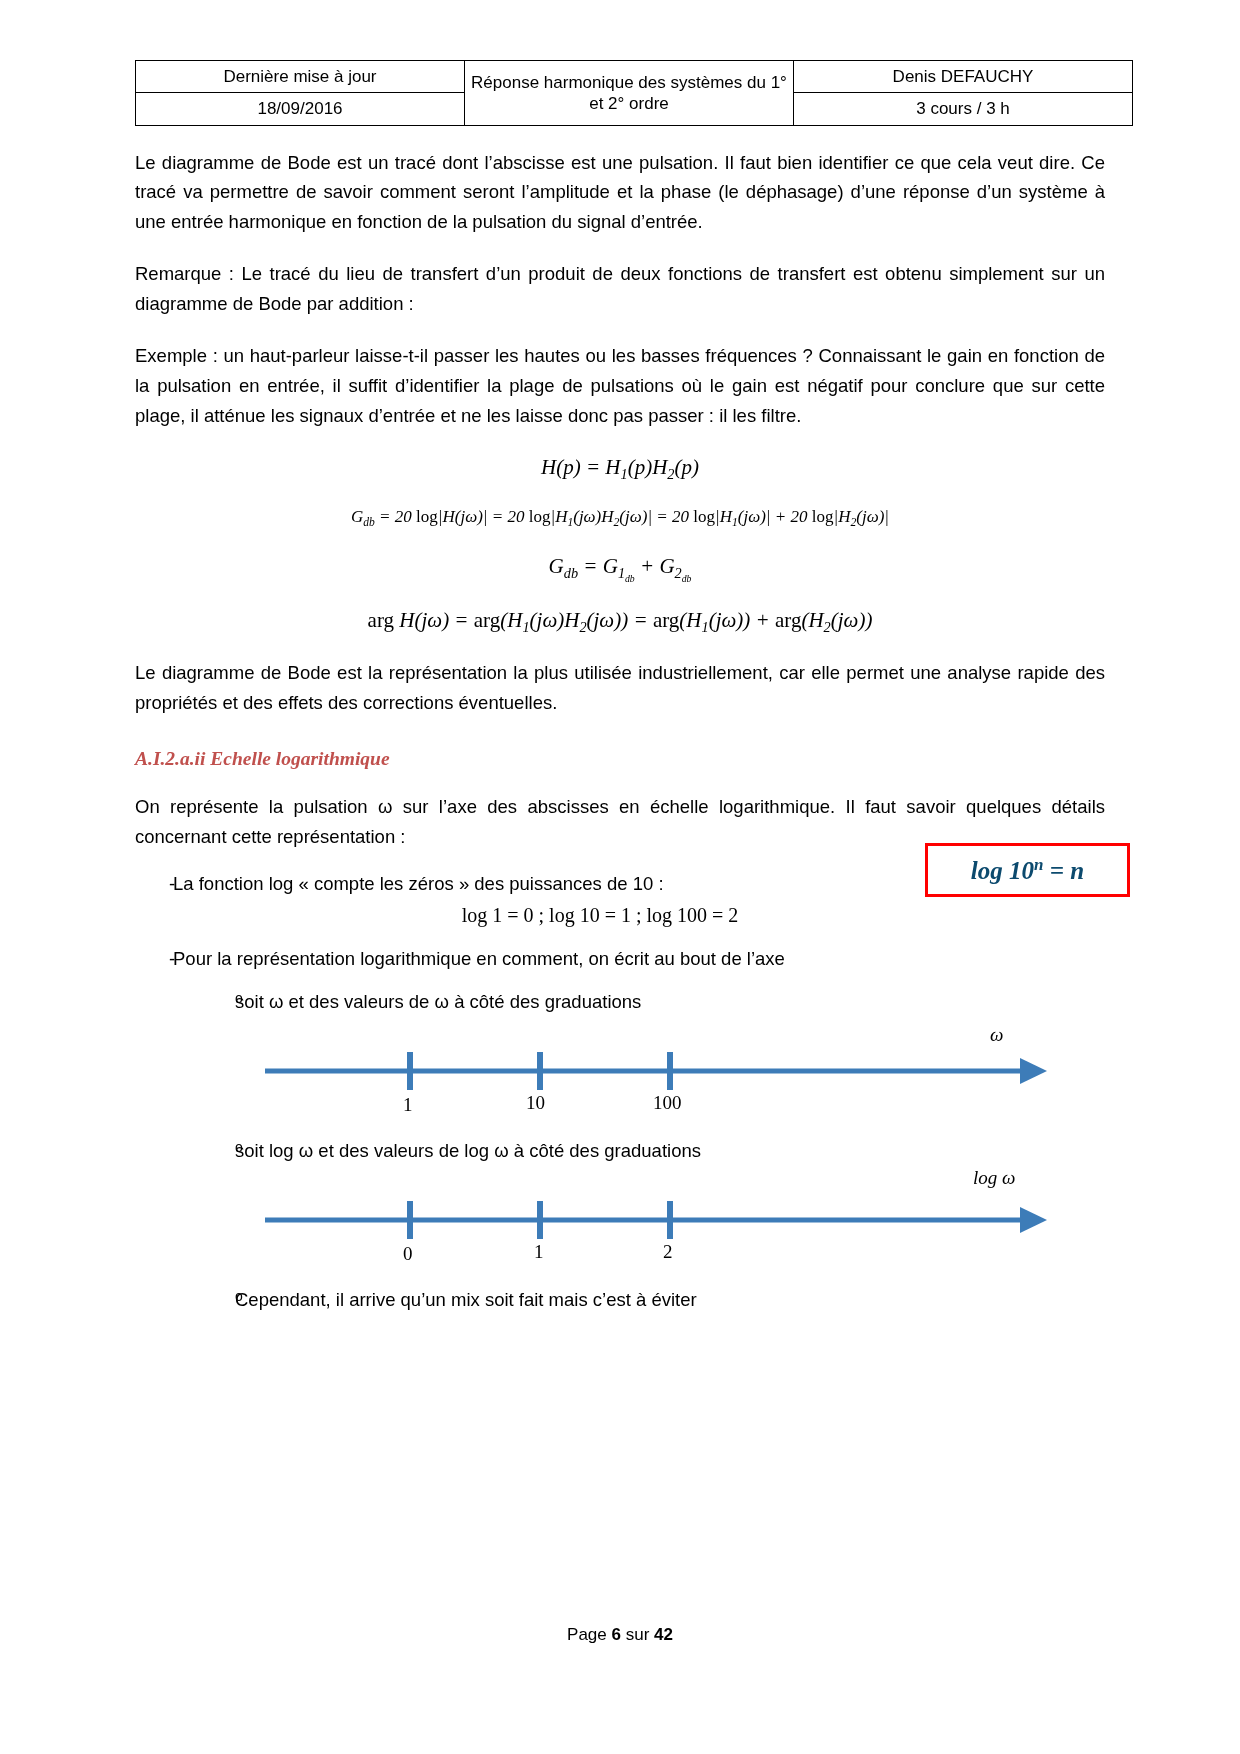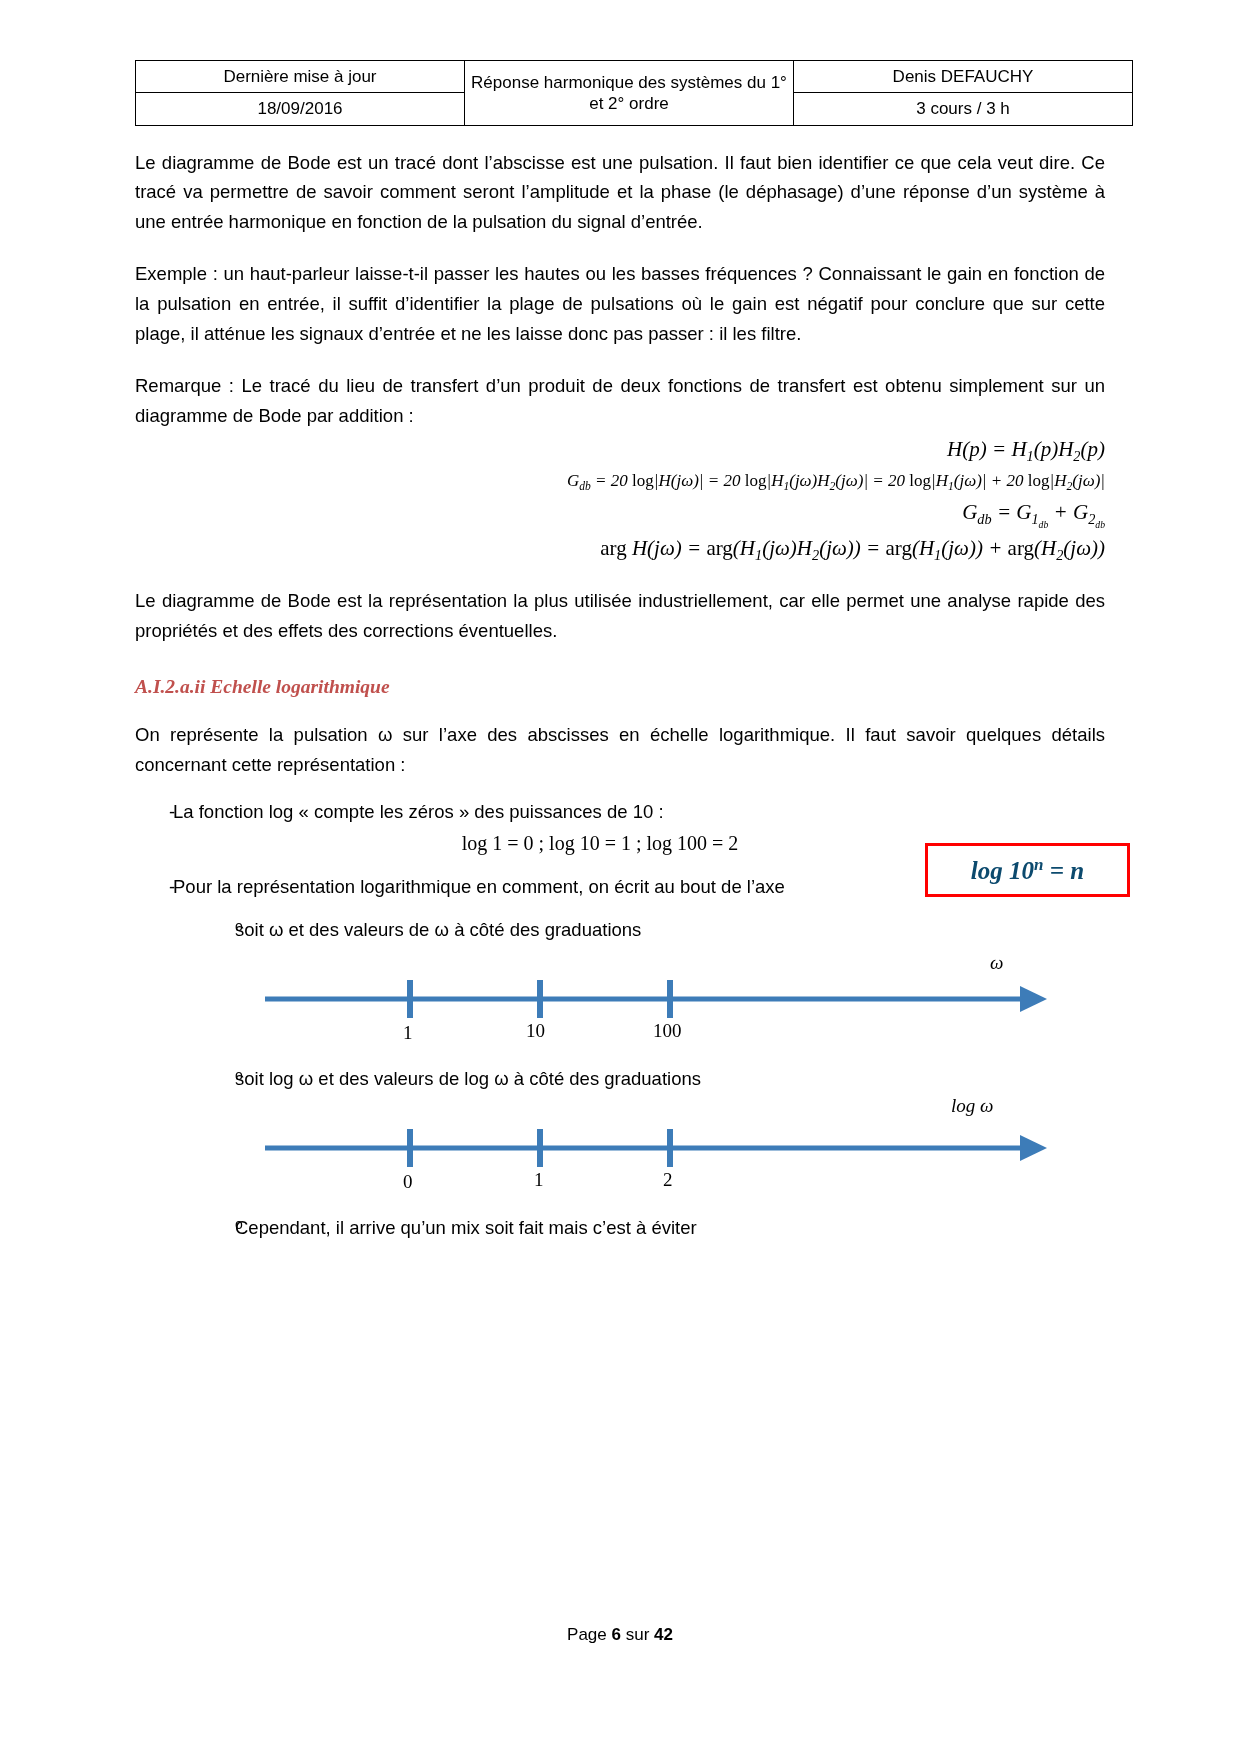--- a/index.html
+++ b/index.html
@@ -48,24 +48,24 @@
     font-size: 18.5px;
     line-height: 1.62;
     text-align: justify;
     margin: 22px 0 0 0;
     font-family: "Liberation Sans", sans-serif;
   }
   .para-first { margin-top: 28px; }
 
   
   .math {
-    text-align: right;
-    font-family: "Liberation Serif", serif;
-    font-style: italic;
-    margin: 6px 0 0 0;
+    text-align: center;
+    font-family: "Liberation Serif", serif;
+    font-style: italic;
+    margin: 24px 0 0 0;
     white-space: nowrap;
   }
   .m1 { font-size: 21px; }
   .m2 { font-size: 17px; }
   .m3 { font-size: 21px; }
   .m4 { font-size: 21px; }
   .rm { font-style: normal; }
   sub {
     font-size: 0.68em;
     font-style: italic;
@@ -184,23 +184,23 @@
     </tr>
     <tr>
       <td class="c1">18/09/2016</td>
       <td class="c3">3 cours / 3 h</td>
     </tr>
   </tbody>
     </table>
 
   <p class="body para-first">Le diagramme de Bode est un tracé dont l’abscisse est une pulsation. Il faut bien identifier ce que cela veut dire. Ce tracé va permettre de savoir comment seront l’amplitude et la phase (le déphasage) d’une réponse d’un système à une entrée harmonique en fonction de la pulsation du signal d’entrée.</p>
 
+  <p class="body">Remarque : Le tracé du lieu de transfert d’un produit de deux fonctions de transfert est obtenu simplement sur un diagramme de Bode par addition :</p>
+
   <p class="body">Exemple : un haut-parleur laisse-t-il passer les hautes ou les basses fréquences ? Connaissant le gain en fonction de la pulsation en entrée, il suffit d’identifier la plage de pulsations où le gain est négatif pour conclure que sur cette plage, il atténue les signaux d’entrée et ne les laisse donc pas passer : il les filtre.</p>
-
-  <p class="body">Remarque : Le tracé du lieu de transfert d’un produit de deux fonctions de transfert est obtenu simplement sur un diagramme de Bode par addition :</p>
 
   <div class="math m1">
     <span class="rm" style="font-style:italic">H</span>(<span style="font-style:italic">p</span>) = <span style="font-style:italic">H</span><sub>1</sub>(<span style="font-style:italic">p</span>)<span style="font-style:italic">H</span><sub>2</sub>(<span style="font-style:italic">p</span>)
   </div>
 
   <div class="math m2">
     <span style="font-style:italic">G</span><sub>db</sub> = 20 <span class="rm">log</span>|<span style="font-style:italic">H</span>(<span style="font-style:italic">jω</span>)| = 20 <span class="rm">log</span>|<span style="font-style:italic">H</span><sub>1</sub>(<span style="font-style:italic">jω</span>)<span style="font-style:italic">H</span><sub>2</sub>(<span style="font-style:italic">jω</span>)| = 20 <span class="rm">log</span>|<span style="font-style:italic">H</span><sub>1</sub>(<span style="font-style:italic">jω</span>)| + 20 <span class="rm">log</span>|<span style="font-style:italic">H</span><sub>2</sub>(<span style="font-style:italic">jω</span>)|
   </div>
 
   <div class="math m3">
@@ -254,21 +254,21 @@
   </div>
 
   <div class="axis-fig">
     <svg width="970" height="95" viewBox="0 0 970 95">
       <line x1="130" y1="45" x2="890" y2="45" stroke="#3d7cb8" stroke-width="5"></line>
       <polygon points="885,32 912,45 885,58" fill="#3d7cb8"></polygon>
       <line x1="275" y1="26" x2="275" y2="64" stroke="#3d7cb8" stroke-width="6"></line>
       <line x1="405" y1="26" x2="405" y2="64" stroke="#3d7cb8" stroke-width="6"></line>
       <line x1="535" y1="26" x2="535" y2="64" stroke="#3d7cb8" stroke-width="6"></line>
     </svg>
-    <span class="axis-label-top" style="left:816px; top:-8px;">log ω</span>
+    <span class="axis-label-top" style="left:838px; top:-8px;">log ω</span>
     <span class="tick-label" style="left:268px; top:68px;">0</span>
     <span class="tick-label" style="left:399px; top:66px;">1</span>
     <span class="tick-label" style="left:528px; top:66px;">2</span>
   </div>
 
   <div class="circ-item">
     <span class="circ-mark">o</span>
     <span>Cependant, il arrive qu’un mix soit fait mais c’est à éviter</span>
   </div>
 

